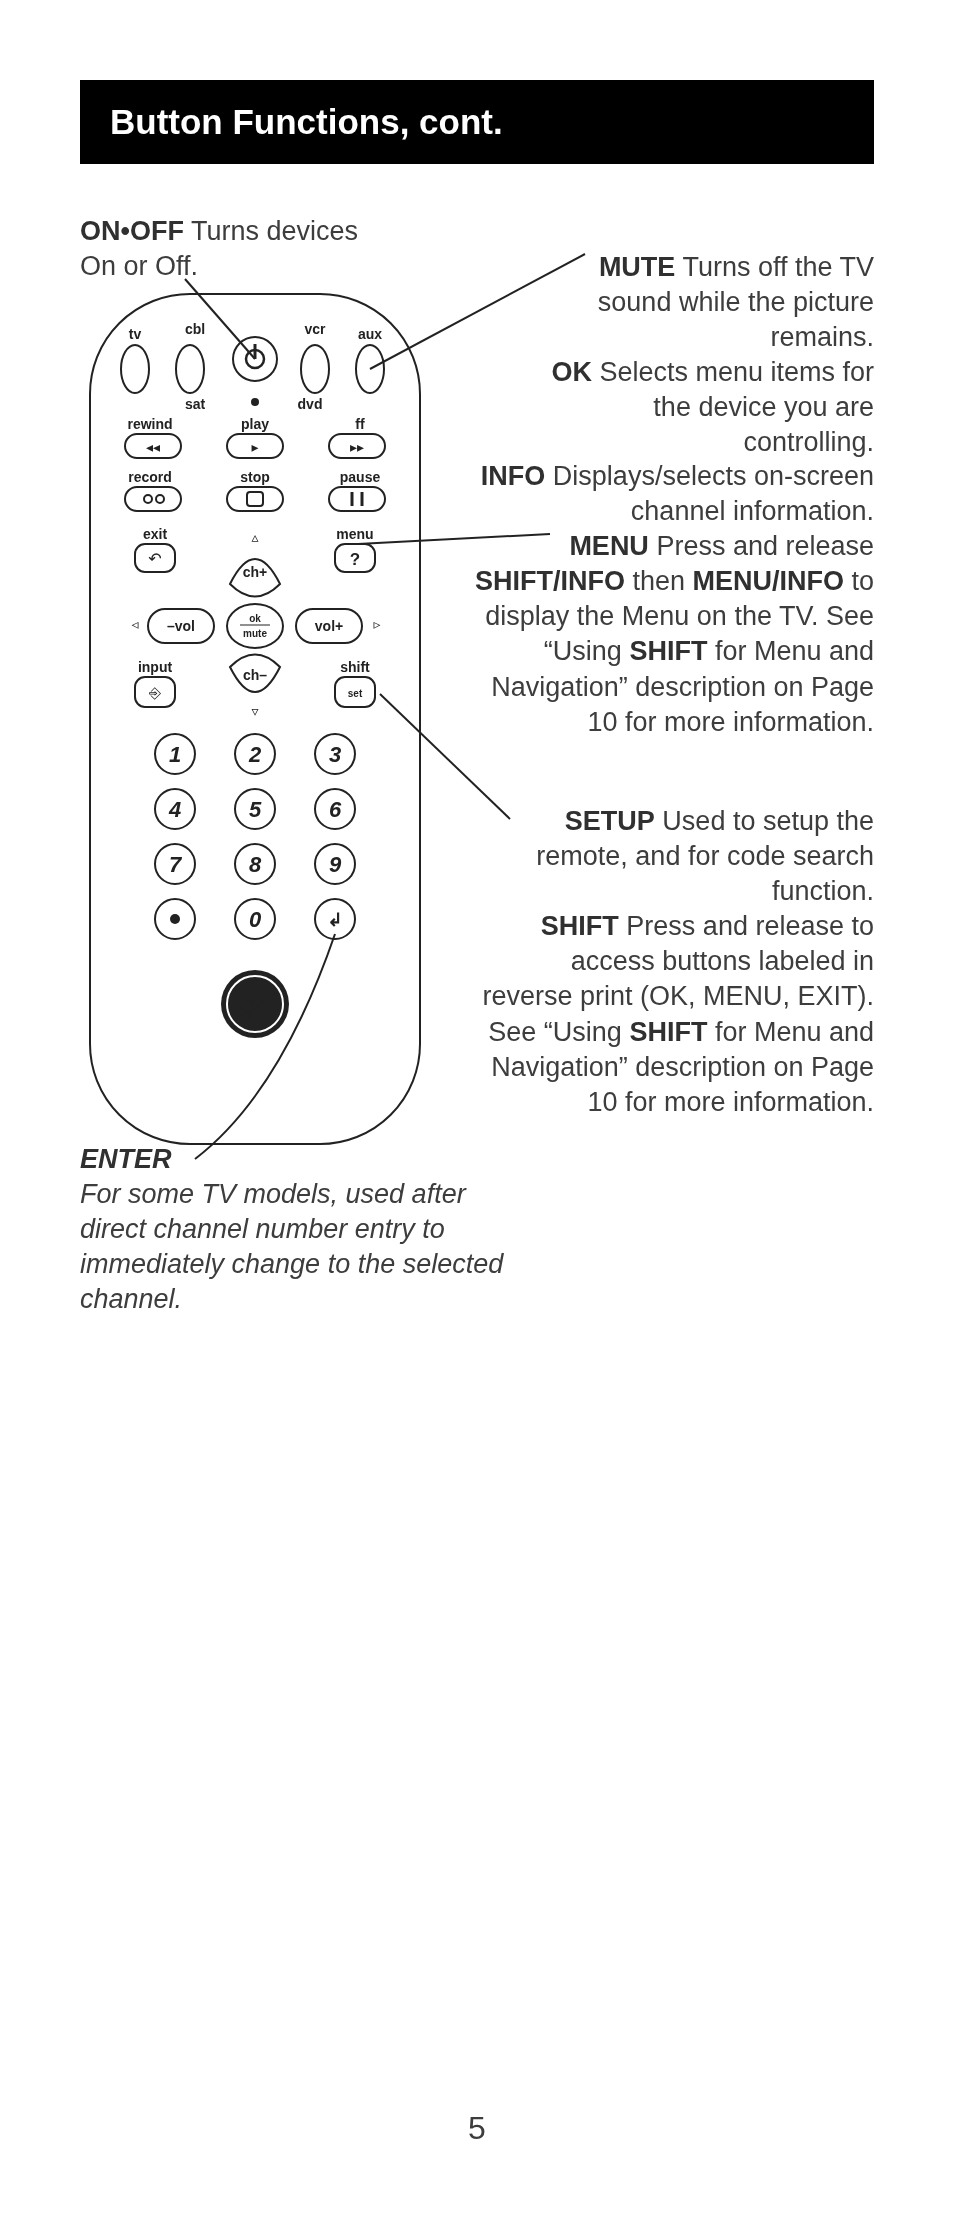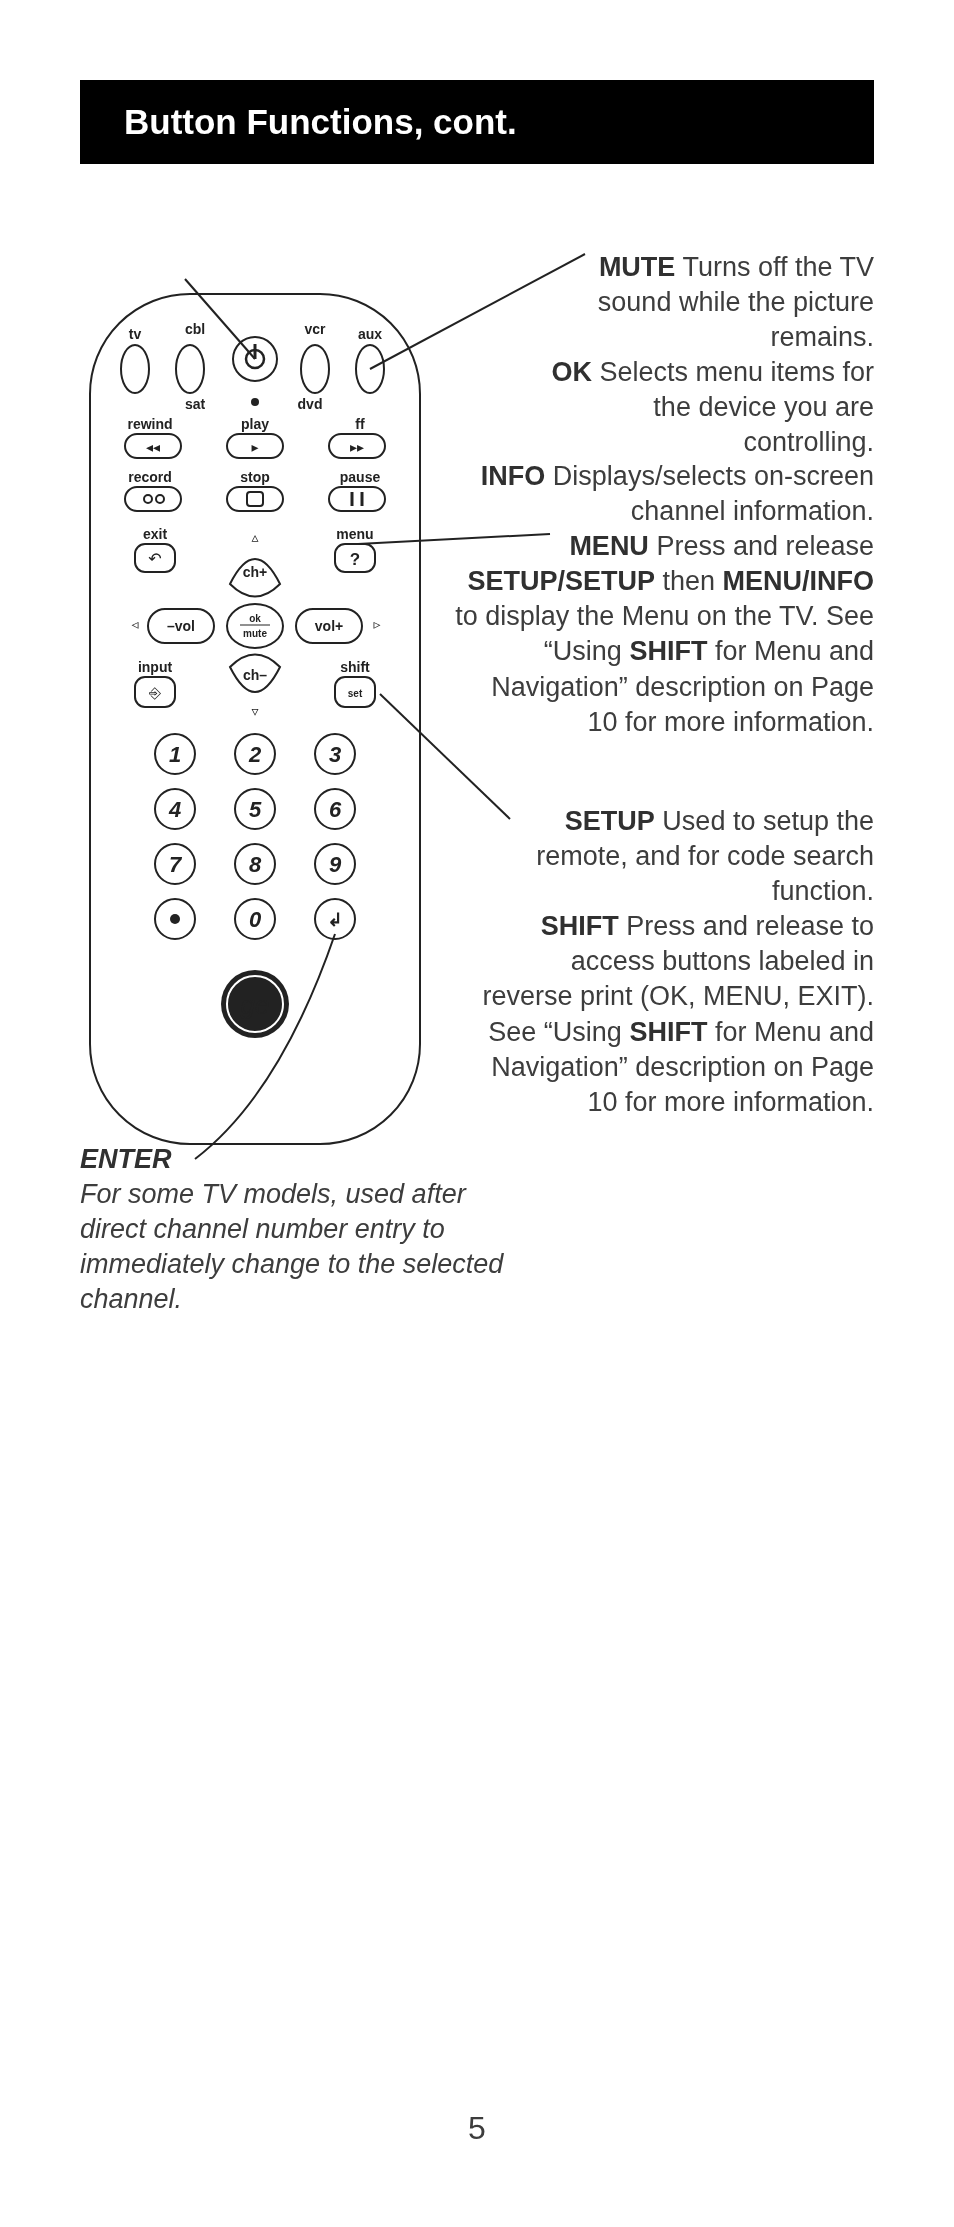--- a/index.html
+++ b/index.html
@@ -13,21 +13,21 @@
   }
   .page {
     padding: 80px 80px 60px 80px;
     position: relative;
   }
   .header-bar {
     background: #000;
     color: #fff;
     font-size: 35px;
     font-weight: bold;
-    padding: 22px 44px;
+    padding: 22px 30px;
     margin-bottom: 50px;
   }
   .content {
     position: relative;
     height: 1100px;
   }
   .callout {
     position: absolute;
     font-size: 27px;
     line-height: 1.3;
@@ -63,29 +63,32 @@
   .line { stroke: #222; stroke-width: 2; fill: none; }
 </style>
 </head>
 <body>
 
 <div class="page">
   <div class="header-bar">Button Functions, cont.</div>
 
   <div class="content">
 
+    <div class="callout left" style="top:0; width:280px;">
+      <b>ON•OFF</b><span> Turns devices On or Off.</span>
+    </div>
 
     <div class="callout right" style="top:0; width:330px;margin-top:36px;">
       <b>MUTE</b><span> Turns off the TV sound while the picture remains.</span><br>
       <b>OK</b><span> Selects menu items for the device you are controlling.</span>
     </div>
 
     <div class="callout right" style="top:245px; width:420px;">
       <b>INFO</b><span> Displays/selects on-screen channel information.</span><br>
-      <b>MENU</b><span> Press and release </span><b>SETUP/SETUP</b><span> then </span><b>MENU/INFO</b><span> to display the Menu on the TV. See “Using </span><b>SHIFT</b><span> for Menu and Navigation” description on Page 10 for more information.</span>
+      <b>MENU</b><span> Press and release </span><b>SHIFT/INFO</b><span> then </span><b>MENU/INFO</b><span> to display the Menu on the TV. See “Using </span><b>SHIFT</b><span> for Menu and Navigation” description on Page 10 for more information.</span>
     </div>
 
     <div class="callout right" style="top:590px; width:400px;text-align:right;">
       <b>SETUP</b><span> Used to setup the remote, and for code search function.</span><br>
       <b>SHIFT</b><span> Press and release to access buttons labeled in reverse print (OK, MENU, EXIT). See “Using </span><b>SHIFT</b><span> for Menu and Navigation” description on Page 10 for more information.</span>
     </div>
 
     <div class="callout left" style="top:928px; width:430px;font-style:italic;">
       <b>ENTER</b><br>
       <span>For some TV models, used after direct channel number entry to immediately change to the selected channel.</span>

